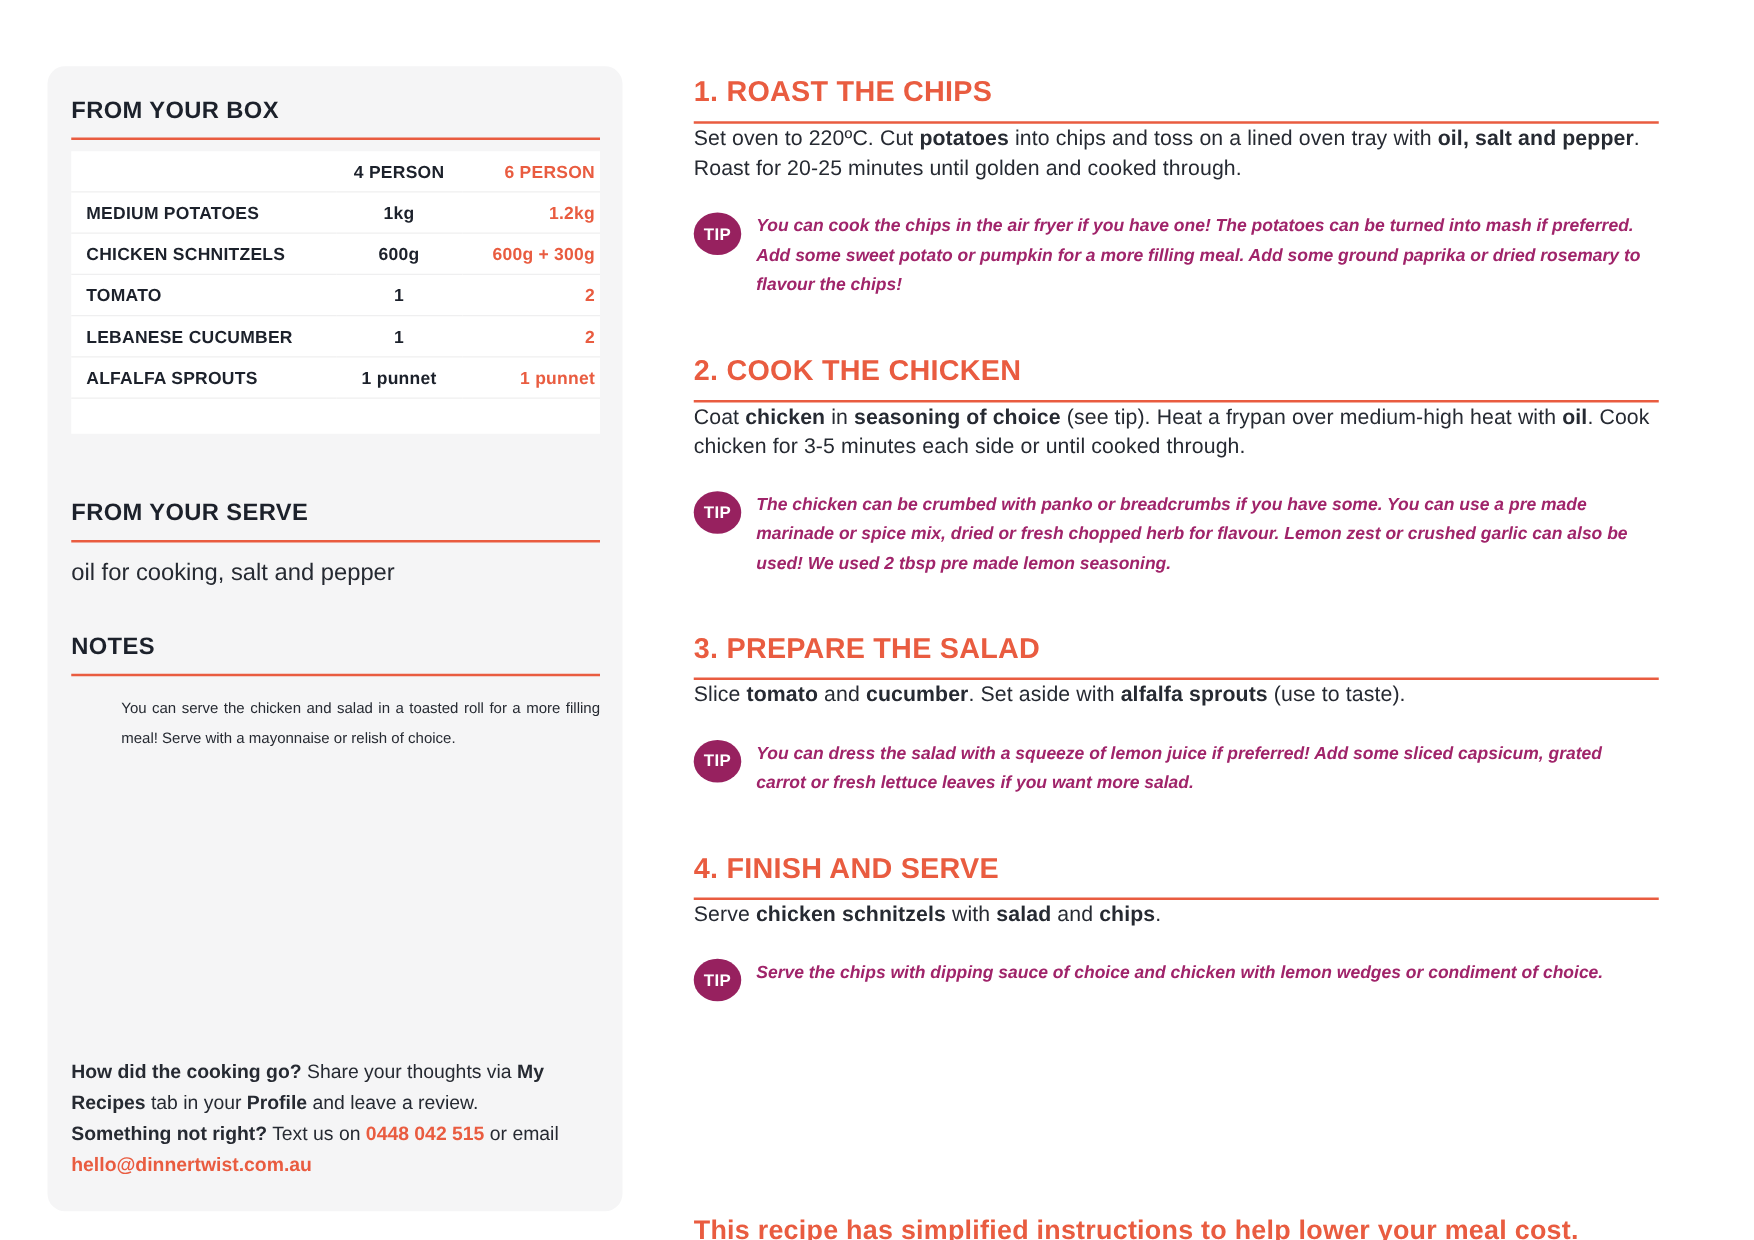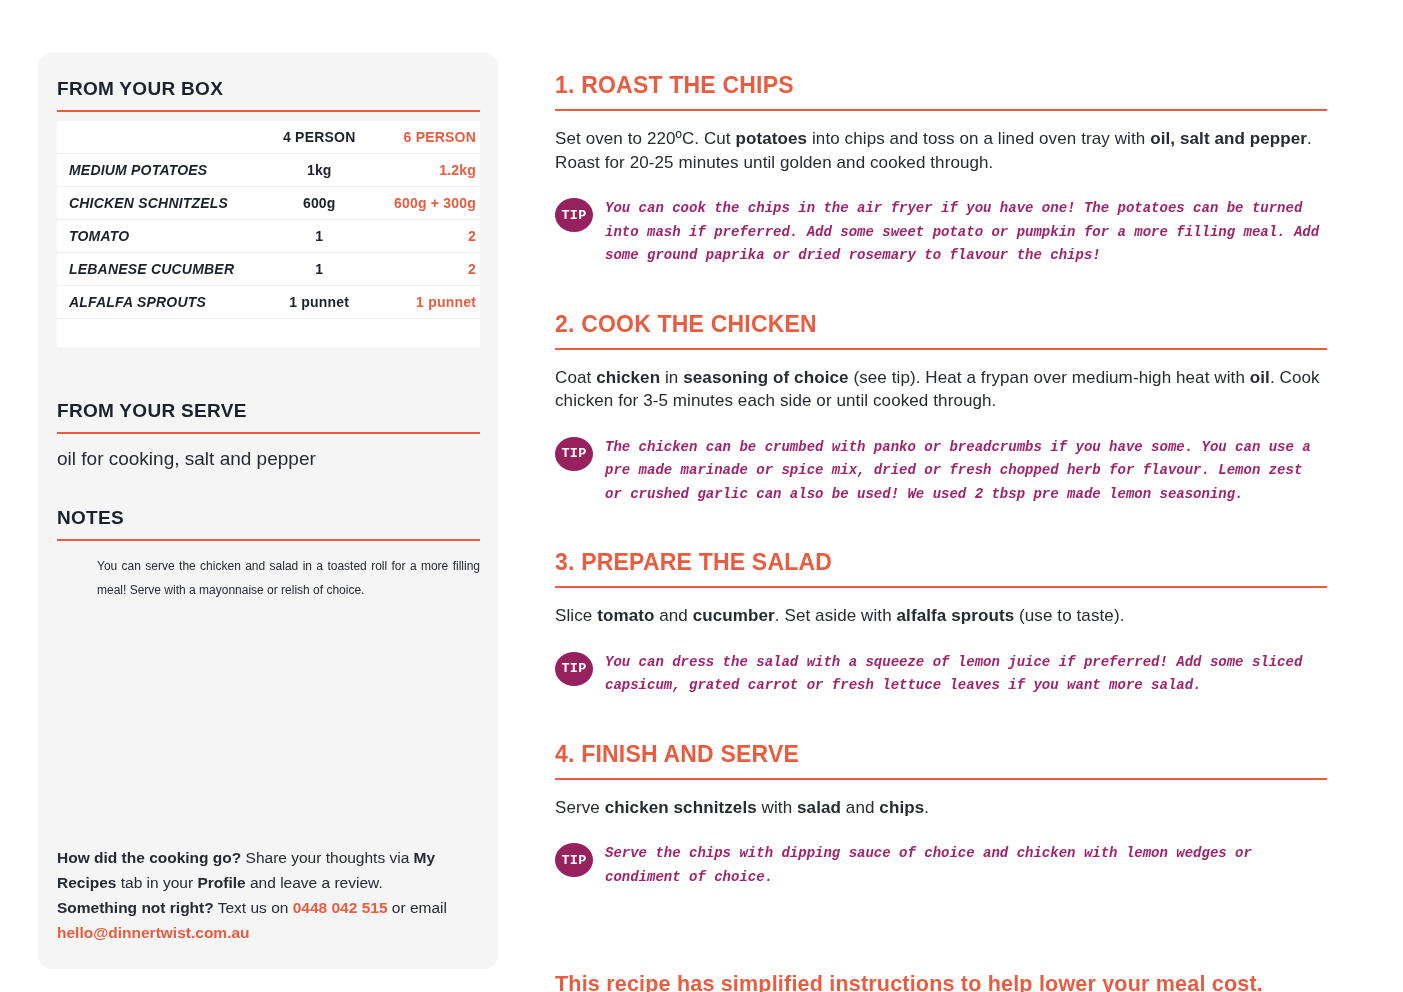--- a/index.html
+++ b/index.html
@@ -33,50 +33,50 @@
     width:100%;border-collapse:collapse;background:#ffffff;
     margin-top:9px;font-size:14px;font-weight:700;color:var(--dark);
     letter-spacing:.2px;
   }
   table.ingredients th,table.ingredients td{
     padding:8px 4px;border-bottom:1px solid var(--divider);
     text-align:center;font-weight:700;
   }
   table.ingredients th{font-size:14px;}
   table.ingredients .ing,table.ingredients th.ing{
-    text-align:left;padding-left:12px;width:50%;font-style:italic;
+    text-align:left;padding-left:12px;width:50%;
   }
   table.ingredients .c4{width:24%;}
   table.ingredients .c6{width:26%;text-align:right;}
   table.ingredients tr.spacer td{height:28px;border-bottom:none;padding:0;}
   .a{color:var(--accent);}
   .b{font-weight:700;}
   .pantry-heading{margin-top:53px;}
   .pantry-text{margin-top:14px;font-size:19px;color:var(--body);}
   .notes-heading{margin-top:37px;}
   .notes-text{
     margin-top:13px;font-size:12px;line-height:24px;color:var(--body);
     text-align:justify;
     margin-left:40px;
   }
   .panel-footer{
     margin-top:auto;font-size:15.5px;line-height:25px;color:var(--body);
   }
   
-  .steps{position:absolute;left:555px;top:72px;width:772px;}
+  .steps{position:absolute;left:555px;top:60px;width:772px;}
   .step + .step{margin-top:43px;}
   .step-title{
     font-size:23px;font-weight:700;color:var(--accent);letter-spacing:.2px;
     padding-bottom:10px;border-bottom:2px solid var(--accent);
   }
   .step-body{
-    margin-top:16px;font-size:17px;line-height:23.5px;color:var(--body);
+    font-size:17px;line-height:23.5px;color:var(--body);
     letter-spacing:.1px;
   }
-  .tip-row{margin-top:23px;display:flex;gap:12px;align-items:flex-start;font-family:Liberation Mono, monospace;}
+  .tip-row{margin-top:23px;display:flex;gap:12px;align-items:flex-start;}
   .tip-badge{
     flex:0 0 auto;width:38px;height:34px;border-radius:50%;
     background:var(--tip-bg);color:#ffffff;
     display:flex;align-items:center;justify-content:center;
     font-size:13.5px;font-weight:700;letter-spacing:.3px;margin-top:1px;
   }
   .tip-text{
     font-size:14px;font-weight:700;font-style:italic;
     color:var(--tip-text);line-height:23.5px;padding-right:4px;
   }

